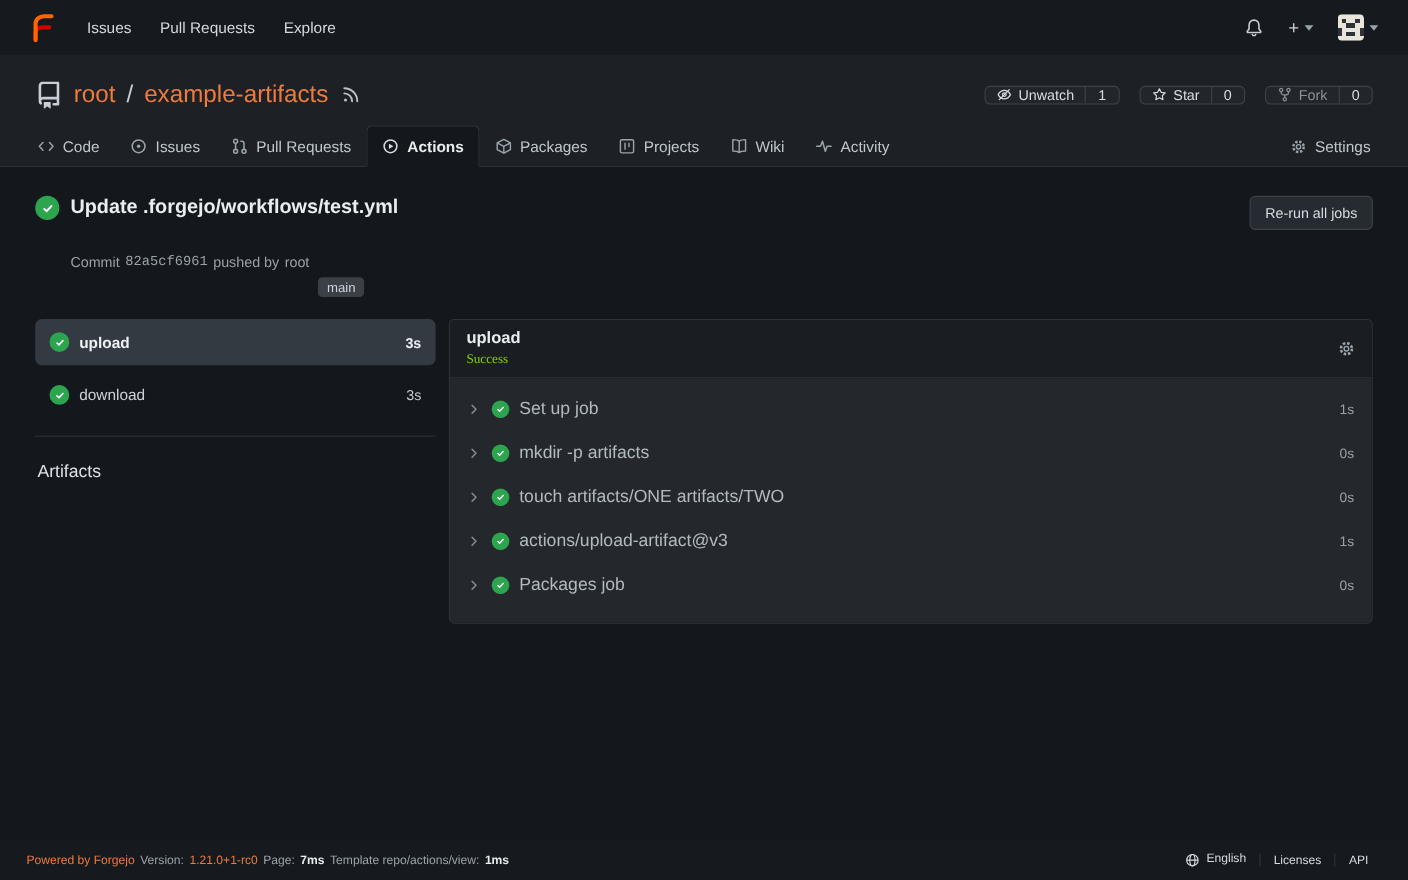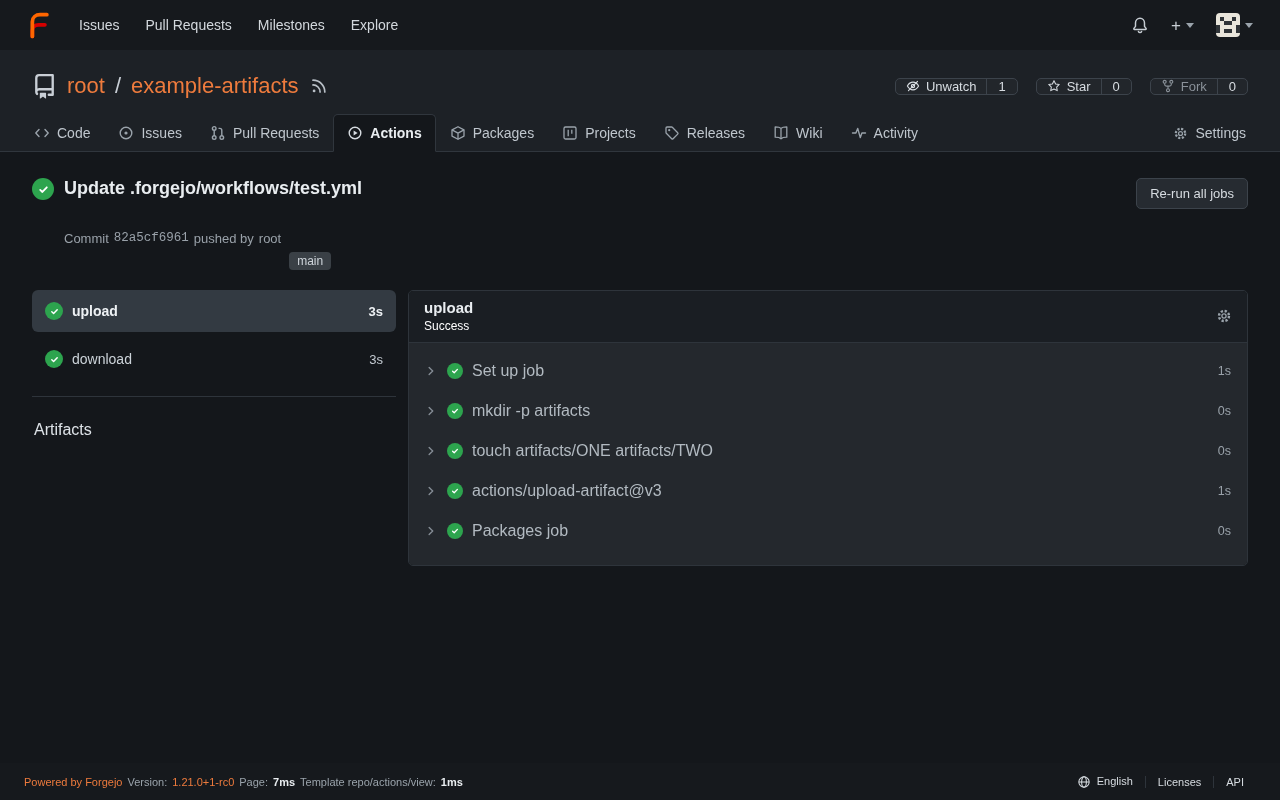--- a/index.html
+++ b/index.html
@@ -67,21 +67,21 @@
   .job-duration { margin-left:auto; font-size:13px; color:#c3cad1; }
   .job-row.selected .job-duration { color:#eef1f4; font-weight:700; }
   .sidebar-divider { border:none; border-top:1px solid #2e343b; margin:16px 0 0; }
   .artifacts-heading { font-size:16px; font-weight:400; color:#dde2e7; margin:24px 0 18px 2px; }
   .artifact-row { display:flex; align-items:center; gap:7px; padding-left:22px; color:#9aa3ab; }
   .artifact-link { color:#ee7b3d; font-size:13.5px; cursor:pointer; }
 
   .job-panel { flex:1; border:1px solid #2e343b; border-radius:5px; overflow:hidden; }
   .panel-header { background:#1a1e23; border-bottom:1px solid #2e343b; display:flex; align-items:center; padding:8px 15px 9px; }
   .panel-job-name { font-size:15px; font-weight:700; color:#e9edf0; }
-  .panel-status { font-size:12px; color:#ffffff; margin-top:3px; }
+  .panel-status { font-size:12px; color:#84cc16; margin-top:3px;font-family:Liberation Serif, serif; }
   .panel-gear { margin-left:auto; color:#9aa3ab; cursor:pointer; }
   .steps { background:#24282d; padding:8px 0 14px; }
   .step-row { display:flex; align-items:center; height:40px; padding:0 16px; cursor:pointer; }
   .step-chevron { color:#858d95; margin-right:10px; display:flex; }
   .step-label { font-size:16px; color:#b2bac1; }
   .step-duration { margin-left:auto; font-size:12.5px; color:#99a1a9; }
 
   
   footer { height:37px; background:#16191d; display:flex; align-items:center; padding:0 24px; font-size:11px; color:#9aa3ab; flex-shrink:0; }
   .footer-left { display:flex; align-items:center; gap:5px; white-space:nowrap; }
@@ -98,21 +98,20 @@
   <div class="logo">
     <svg width="32" height="32" viewBox="0 0 212 212">
       <g fill="none" stroke-linecap="round">
         <path d="M62 182 V142 C62 119 80 105 103 105 h42" stroke="#d40000" stroke-width="25"></path>
         <path d="M62 182 V84 C62 56 85 38 113 38 h45" stroke="#ff6600" stroke-width="25"></path>
       </g>
     </svg>
   </div>
   <a class="nav-link">Issues</a>
   <a class="nav-link">Pull Requests</a>
-  <a class="nav-link">Milestones</a>
   <a class="nav-link">Explore</a>
   <div class="nav-spacer"></div>
   <button class="nav-btn">
     <span>
       <svg width="18" height="18" viewBox="0 0 16 16" fill="none" stroke="currentColor" stroke-width="1.3" stroke-linejoin="round">
         <path d="M8 2c-2.4 0-4 1.9-4 4.3v2.9L2.6 11c-.3.4 0 1 .5 1h9.8c.5 0 .8-.6.5-1l-1.4-1.8V6.3C12 3.9 10.4 2 8 2z"></path>
         <path d="M6.6 13.7a1.5 1.5 0 0 0 2.8 0" stroke-linecap="round"></path>
       </svg>
     </span>
   </button>
@@ -235,27 +234,20 @@
     </a>
     <a class="tab">
       <svg width="16" height="16" viewBox="0 0 16 16" fill="none" stroke="currentColor" stroke-width="1.3">
           <rect x="2" y="2" width="12" height="12" rx="1.5"></rect>
           <path d="M6.2 4.8v6.4M9.8 4.8v4"></path>
         </svg>
       <span>Projects</span>
     </a>
     <a class="tab">
       <svg width="16" height="16" viewBox="0 0 16 16" fill="none" stroke="currentColor" stroke-width="1.3" stroke-linejoin="round">
-          <path d="M2 7.6V3a1 1 0 0 1 1-1h4.6a1 1 0 0 1 .7.3l5.4 5.4a1 1 0 0 1 0 1.4l-4.6 4.6a1 1 0 0 1-1.4 0L2.3 8.3A1 1 0 0 1 2 7.6z"></path>
-          <circle cx="5.2" cy="5.2" r="1.1" fill="currentColor" stroke="none"></circle>
-        </svg>
-      <span>Releases</span>
-    </a>
-    <a class="tab">
-      <svg width="16" height="16" viewBox="0 0 16 16" fill="none" stroke="currentColor" stroke-width="1.3" stroke-linejoin="round">
           <path d="M8 3.4C6.9 2.3 5.1 1.9 2.2 1.9v10.3c2.9 0 4.7.4 5.8 1.5 1.1-1.1 2.9-1.5 5.8-1.5V1.9c-2.9 0-4.7.4-5.8 1.5z"></path>
           <path d="M8 3.4v10.3"></path>
         </svg>
       <span>Wiki</span>
     </a>
     <a class="tab">
       <svg width="16" height="16" viewBox="0 0 16 16" fill="none" stroke="currentColor" stroke-width="1.4" stroke-linecap="round" stroke-linejoin="round">
           <path d="M1.5 8h3.4L6.7 3.4l2.6 9.2L10.9 8h3.6"></path>
         </svg>
       <span>Activity</span>

